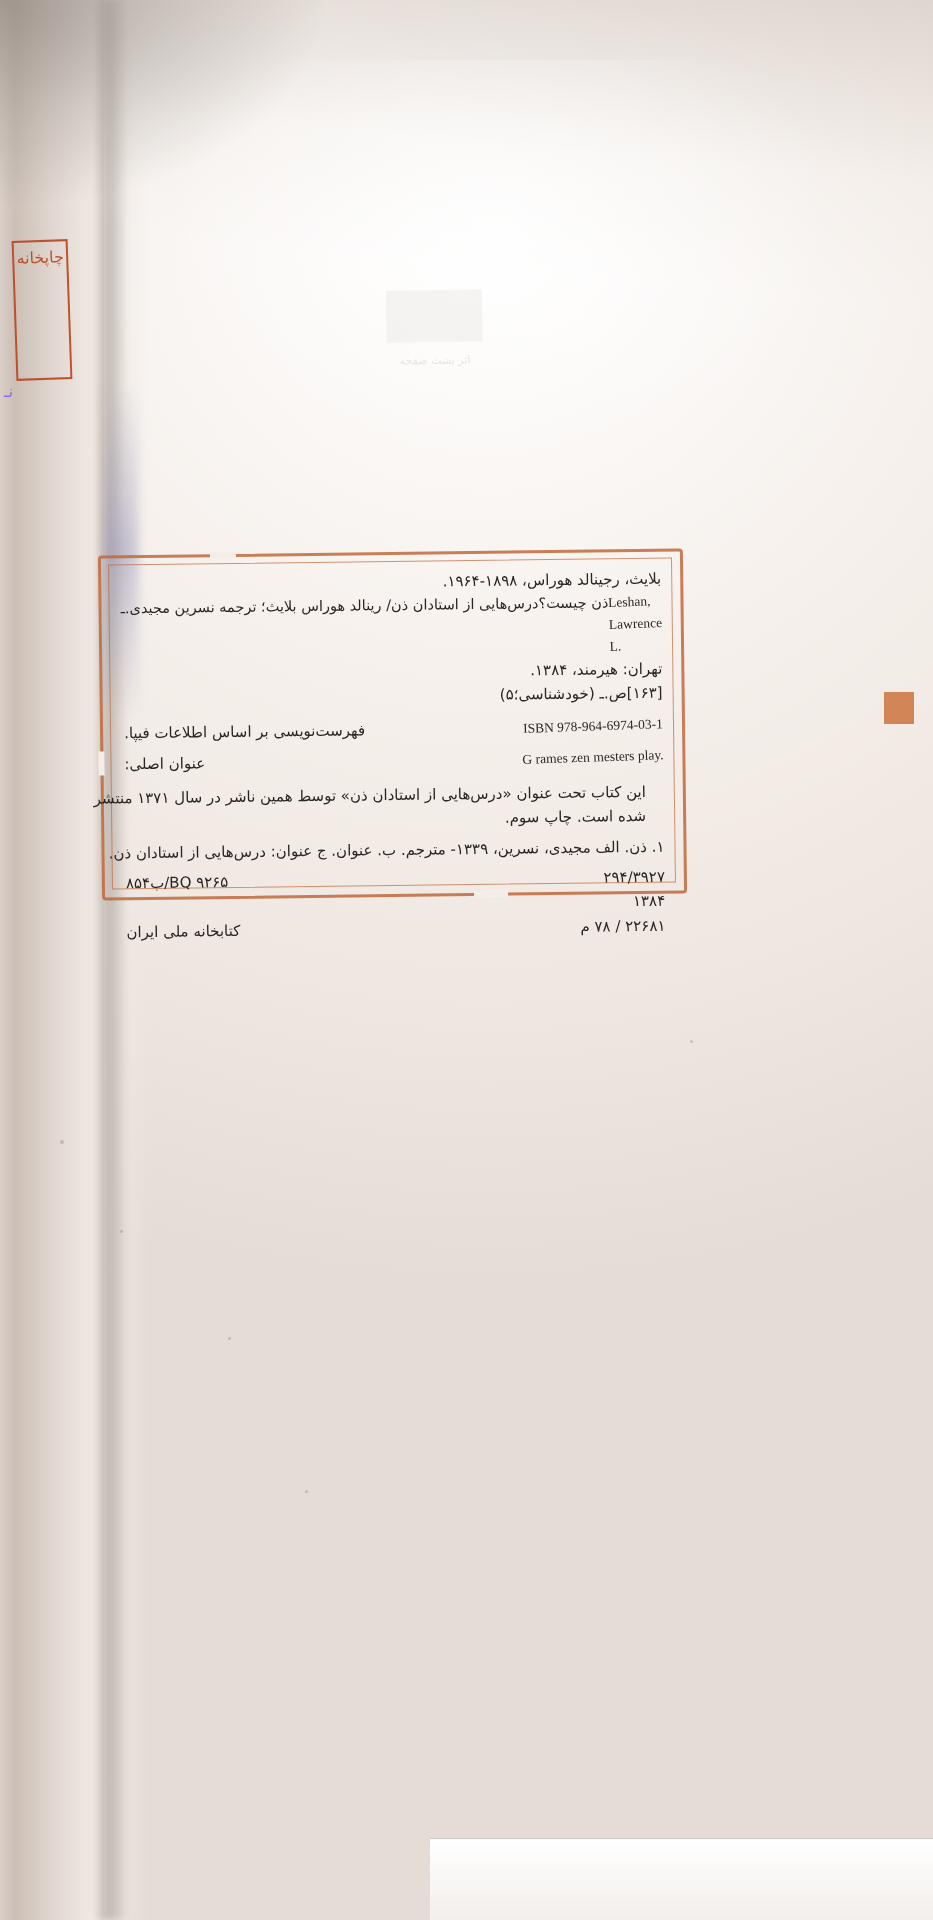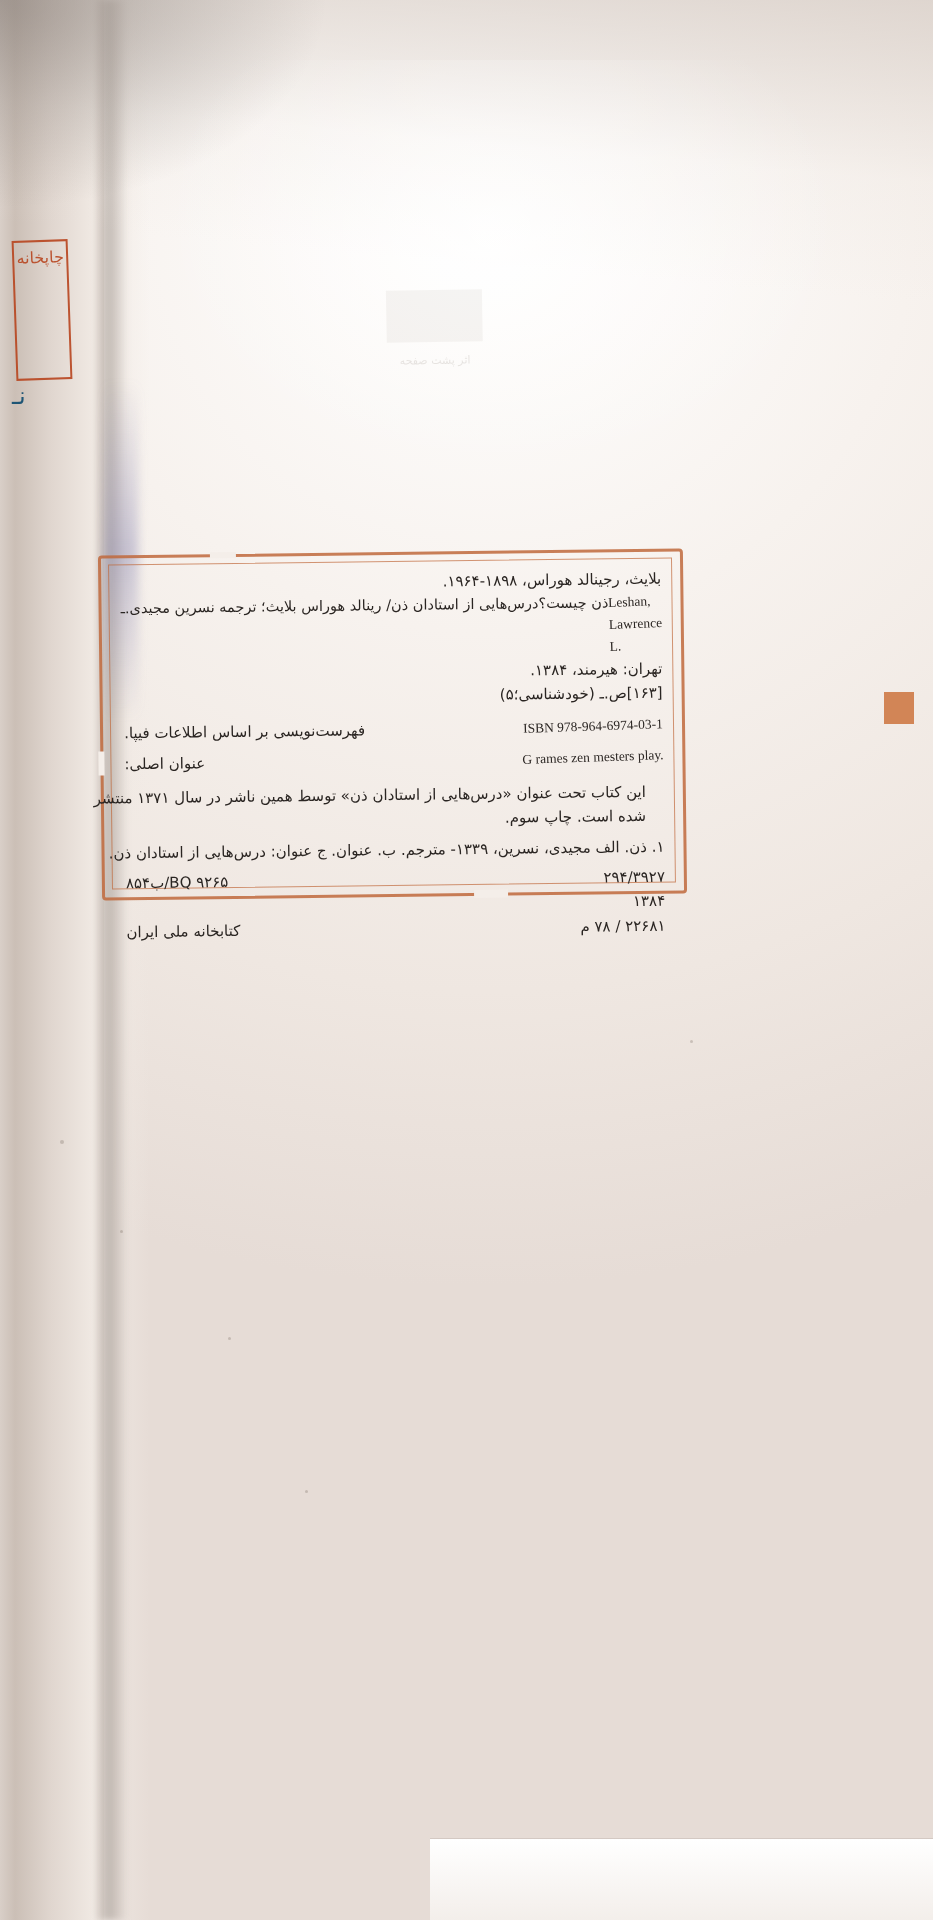--- a/index.html
+++ b/index.html
@@ -126,23 +126,23 @@
     line-height: 1.25;
     text-align: center;
     padding-top: 6px;
     box-sizing: border-box;
     transform: rotate(-2deg);
     opacity: .9;
     overflow: hidden;
   }
   .seal-below {
     position: absolute;
-    left: 12px; top: 382px;
-    color: #0c4a6e;
-    font-size: 24px;
+    left: 4px; top: 382px;
+    color: #8b5cf6;
+    font-size: 16px;
     opacity: .9;
   }
 
   
   .edge-tab {
     position: absolute;
     left: 884px; top: 692px;
     width: 30px; height: 32px;
     background: #cf7c4a;
     opacity: .92;

